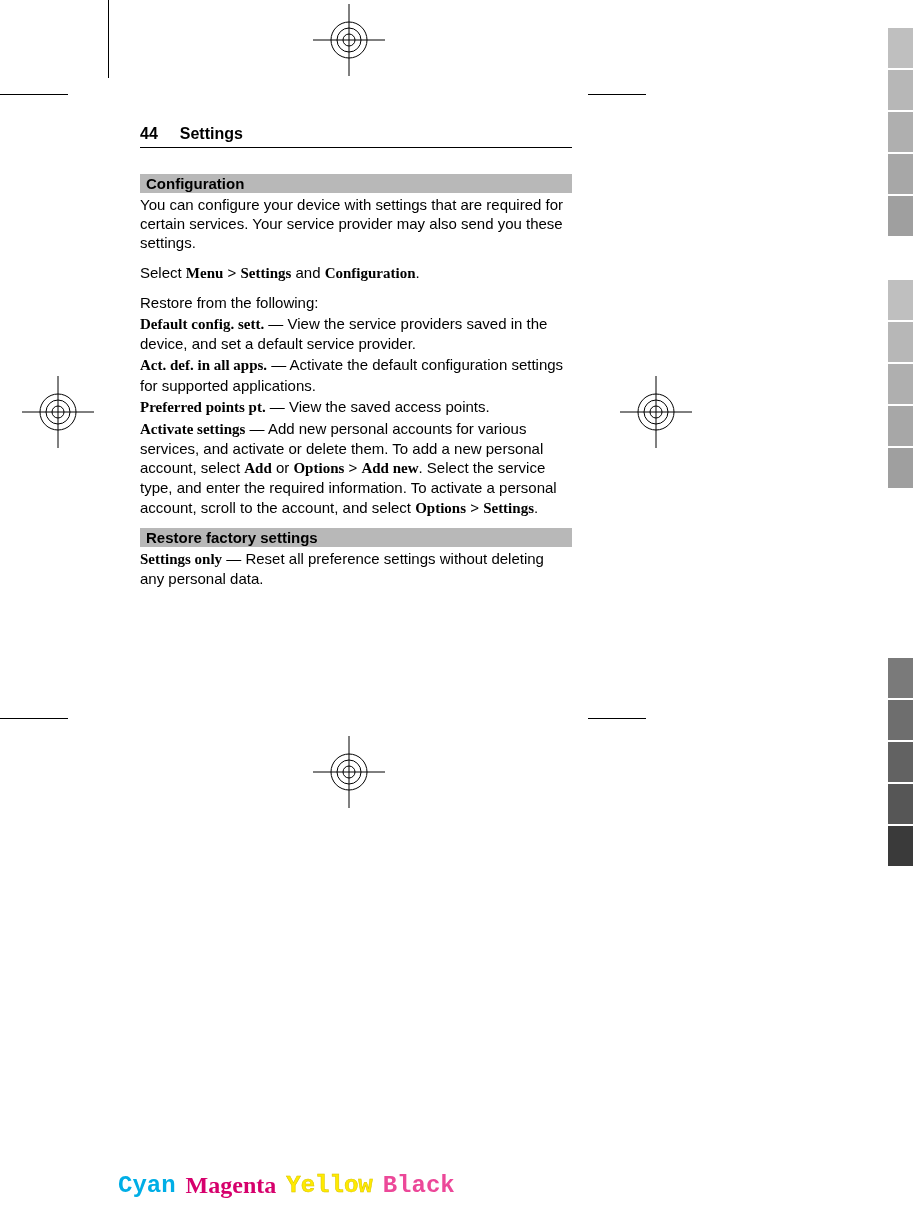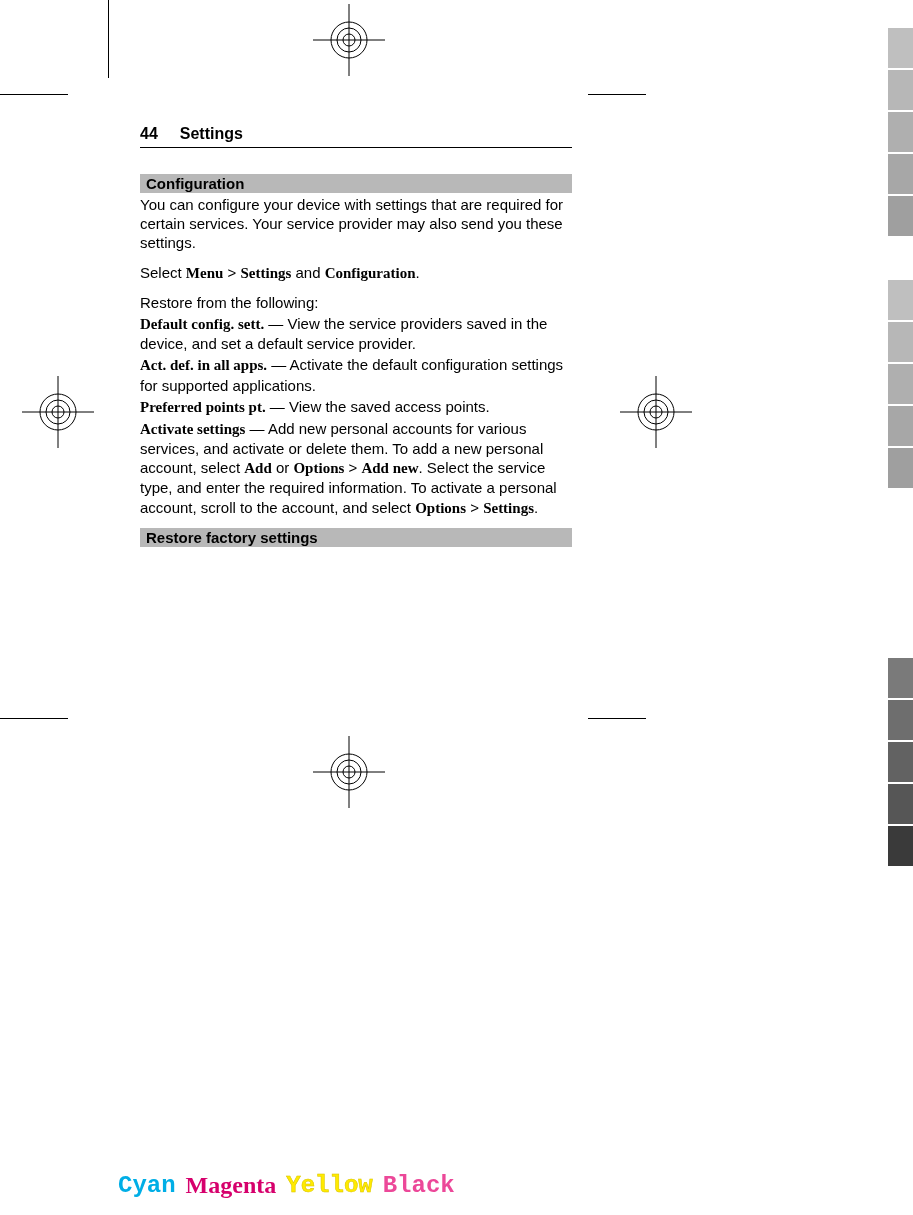--- a/index.html
+++ b/index.html
@@ -177,20 +177,21 @@
   <div id="sections">
       <div class="section-bar">Configuration</div>
       <div class="body-text">You can configure your device with settings that are required for certain services. Your service provider may also send you these settings.</div>
       <div class="body-text">Select <b>Menu</b> &gt; <b>Settings</b> and <b>Configuration</b>.</div>
       <div class="body-text" style="margin-bottom: 2px;">Restore from the following:</div>
       <div class="body-text" style="margin-bottom: 2px;"><b>Default config. sett.</b>  — View the service providers saved in the device, and set a default service provider.</div>
       <div class="body-text" style="margin-bottom: 2px;"><b>Act. def. in all apps.</b>  — Activate the default configuration settings for supported applications.</div>
       <div class="body-text" style="margin-bottom: 2px;"><b>Preferred points pt.</b>  — View the saved access points.</div>
       <div class="body-text"><b>Activate settings</b>  — Add new personal accounts for various services, and activate or delete them. To add a new personal account, select <b>Add</b> or <b>Options</b> &gt; <b>Add new</b>. Select the service type, and enter the required information. To activate a personal account, scroll to the account, and select <b>Options</b> &gt; <b>Settings</b>.</div>
       <div class="section-bar">Restore factory settings</div>
+      <div class="body-text"><b>Settings only</b>  — Reset all preference settings without deleting any personal data.</div>
     </div>
 </div>
 
 <div class="thumb-index" id="thumb-index">
     <div class="tab" style="background: rgb(191, 191, 191);"></div>
     <div class="tab" style="background: rgb(183, 183, 183);"></div>
     <div class="tab" style="background: rgb(175, 175, 175);"></div>
     <div class="tab" style="background: rgb(167, 167, 167);"></div>
     <div class="tab" style="background: rgb(159, 159, 159);"></div>
     <div class="tab blank"></div>

